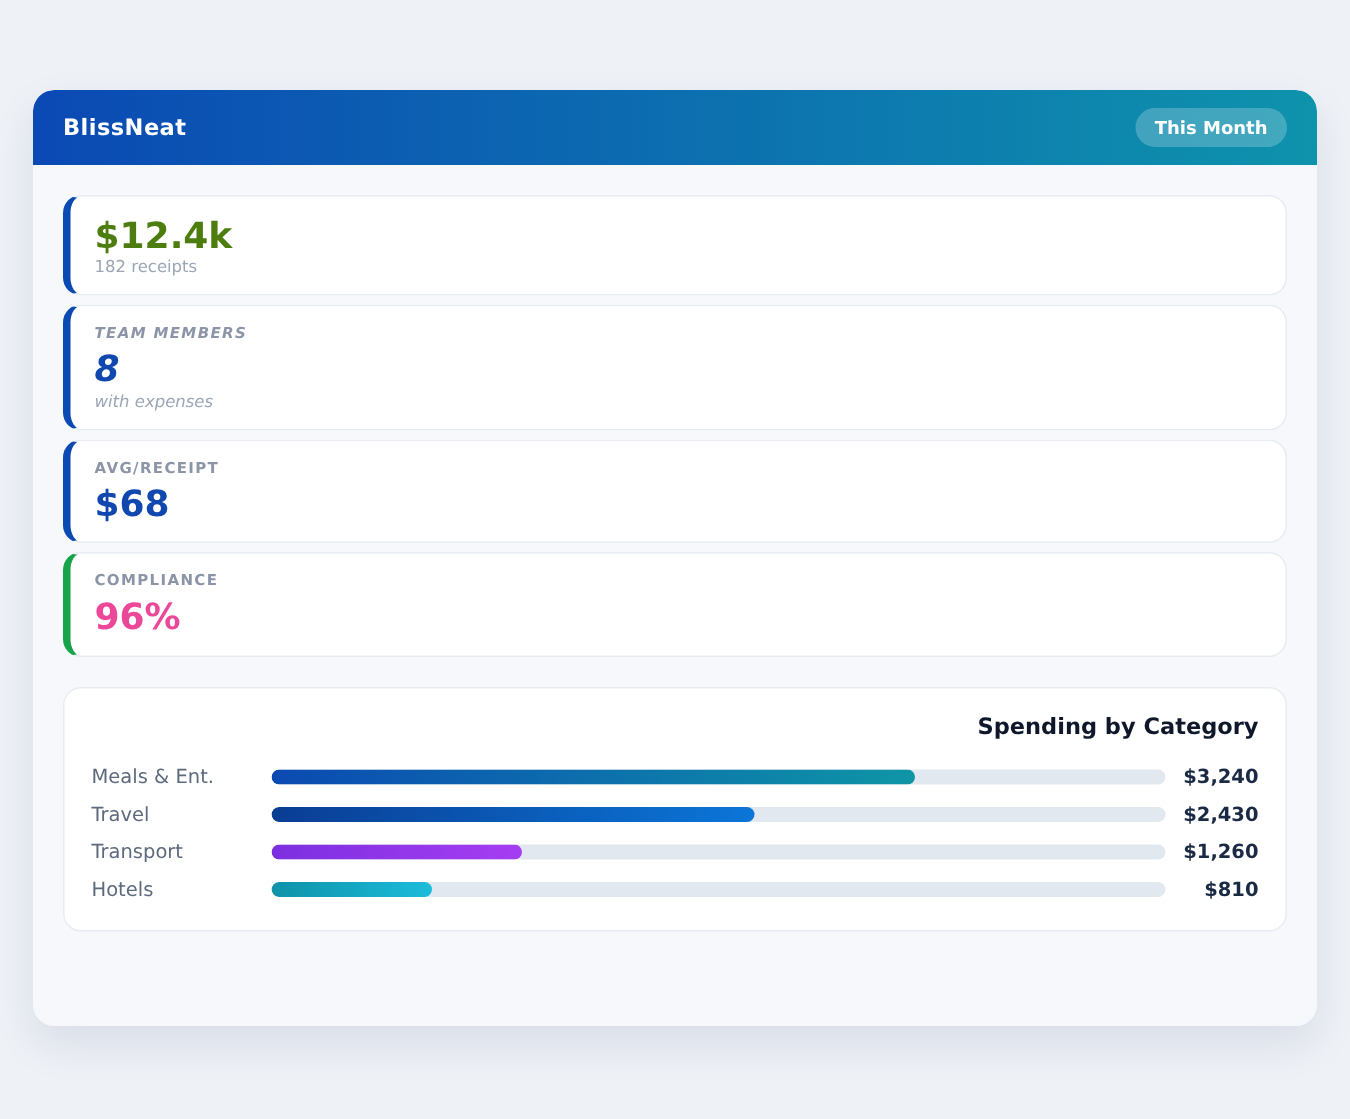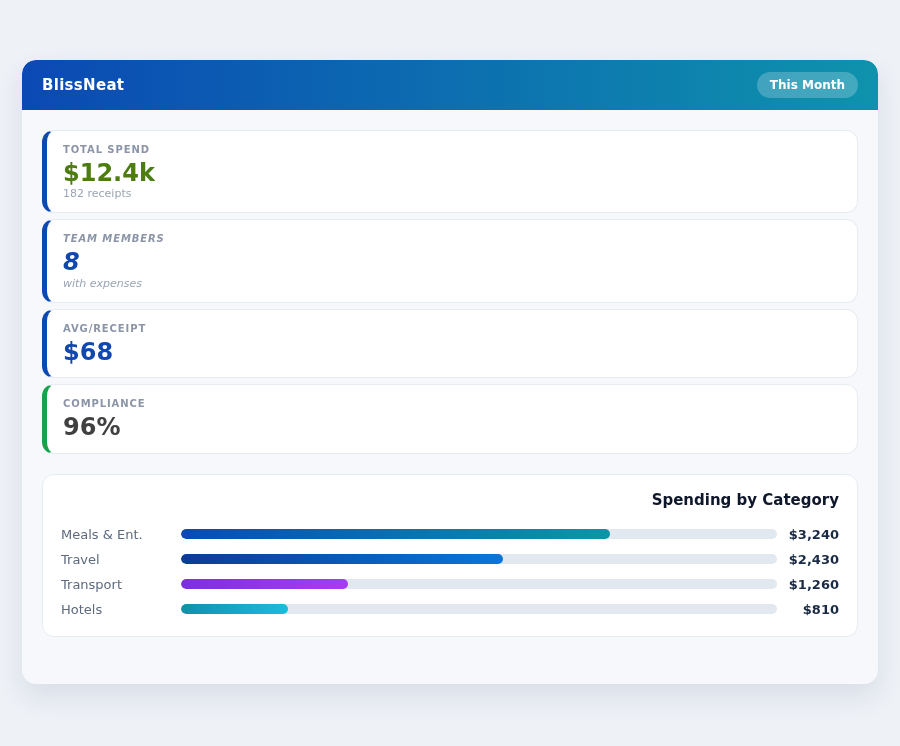--- a/index.html
+++ b/index.html
@@ -112,40 +112,39 @@
 <body>
 
 <div class="panel">
   <div class="app-header" style="background: linear-gradient(90deg, rgb(11, 73, 180), rgb(14, 147, 172)); gap: 47px;">
     <div class="app-title">BlissNeat</div>
     <button class="period-badge">This Month</button>
   </div>
   <div class="panel-body">
     <div id="stats-container">
   <div class="stat-card" style="border-left-color: rgb(11, 74, 178);">
-    <div class="stat-label">TOTAL SPEND</div>
     <div class="stat-value" style="color: #4d7c0f;">$12.4k</div>
     <div class="stat-sub">182 receipts</div>
   </div>
 
   <div class="stat-card" style="border-left-color: rgb(11, 74, 178); font-style: italic;">
     <div class="stat-label">TEAM MEMBERS</div>
     <div class="stat-value" style="color: rgb(17, 72, 176);">8</div>
     <div class="stat-sub">with expenses</div>
   </div>
 
   <div class="stat-card" style="border-left-color: rgb(11, 74, 178);">
     <div class="stat-label">AVG/RECEIPT</div>
     <div class="stat-value" style="color: rgb(17, 72, 176);">$68</div>
 
   </div>
 
   <div class="stat-card" style="border-left-color: rgb(22, 163, 74);">
     <div class="stat-label">COMPLIANCE</div>
-    <div class="stat-value" style="color: #404040;">96%</div>
+    <div class="stat-value" style="color: #ec4899;">96%</div>
 
   </div>
 </div>
     <div class="spending-card">
       <div class="spending-title">Spending by Category</div>
       <div id="categories-container">
   <div class="cat-row">
     <div class="cat-label">Meals &amp; Ent.</div>
     <div class="bar-track" style="background: rgb(226, 232, 240);">
       <div class="bar-fill" style="width: 72%; background: linear-gradient(90deg, rgb(11, 74, 178), rgb(14, 149, 166));"></div>

